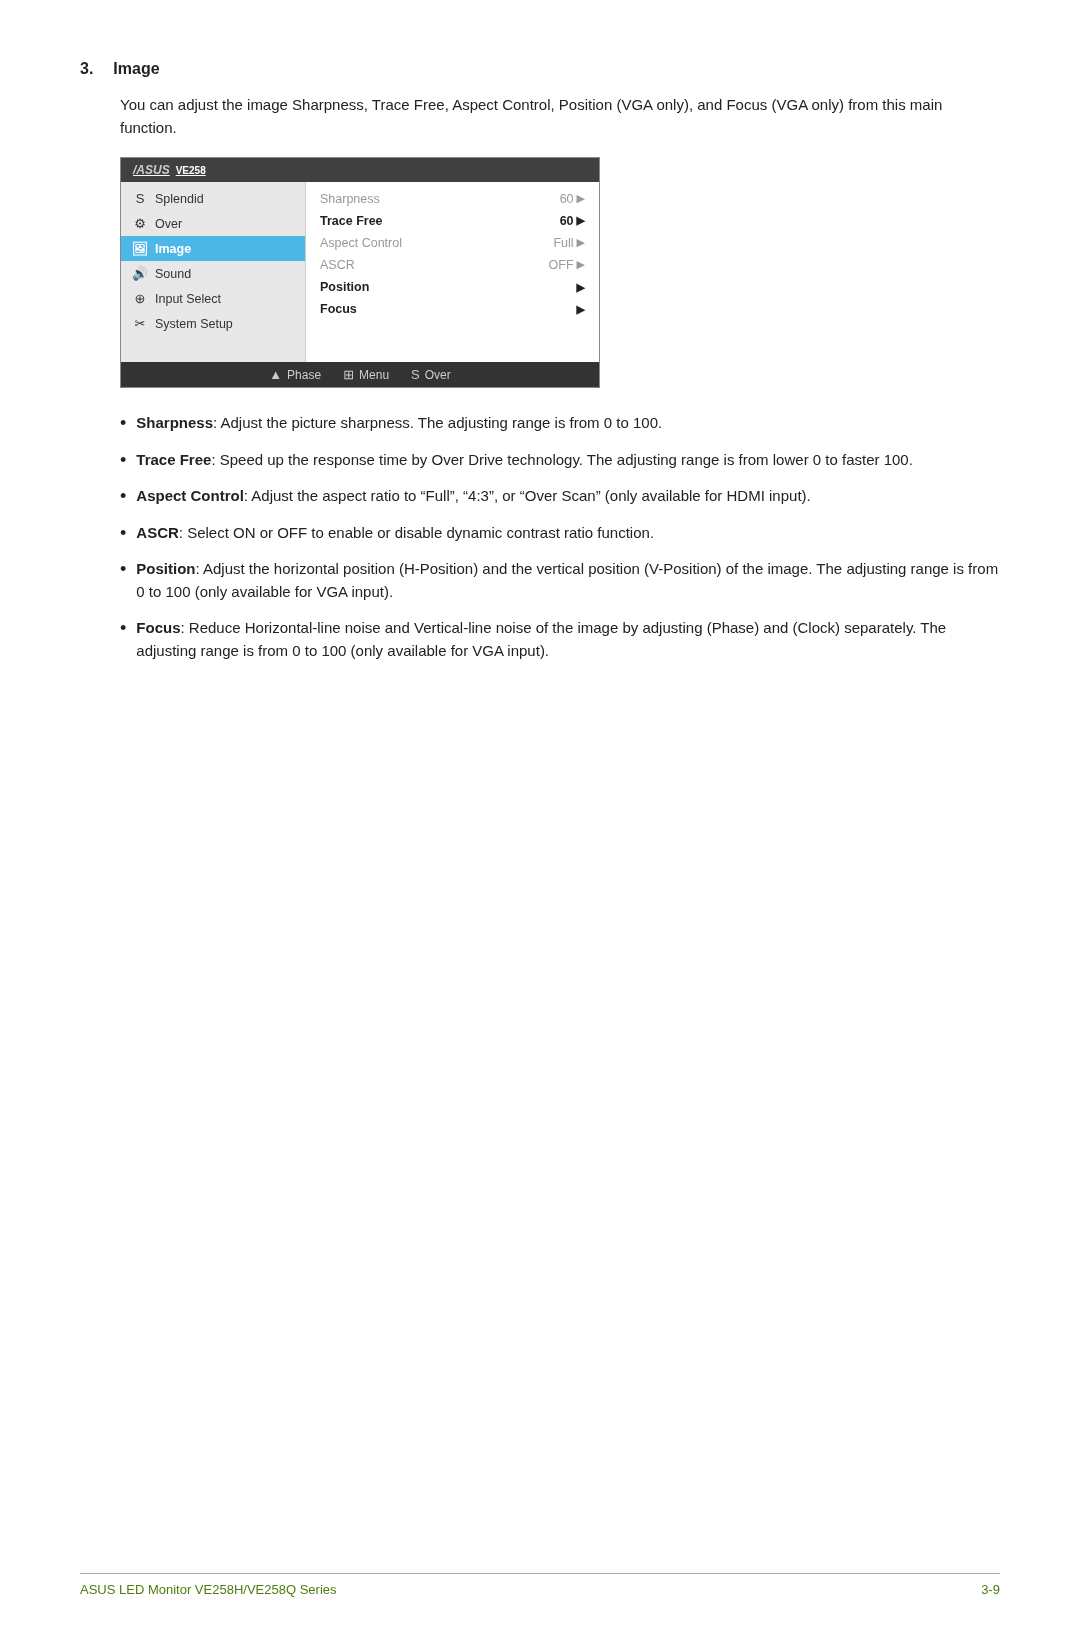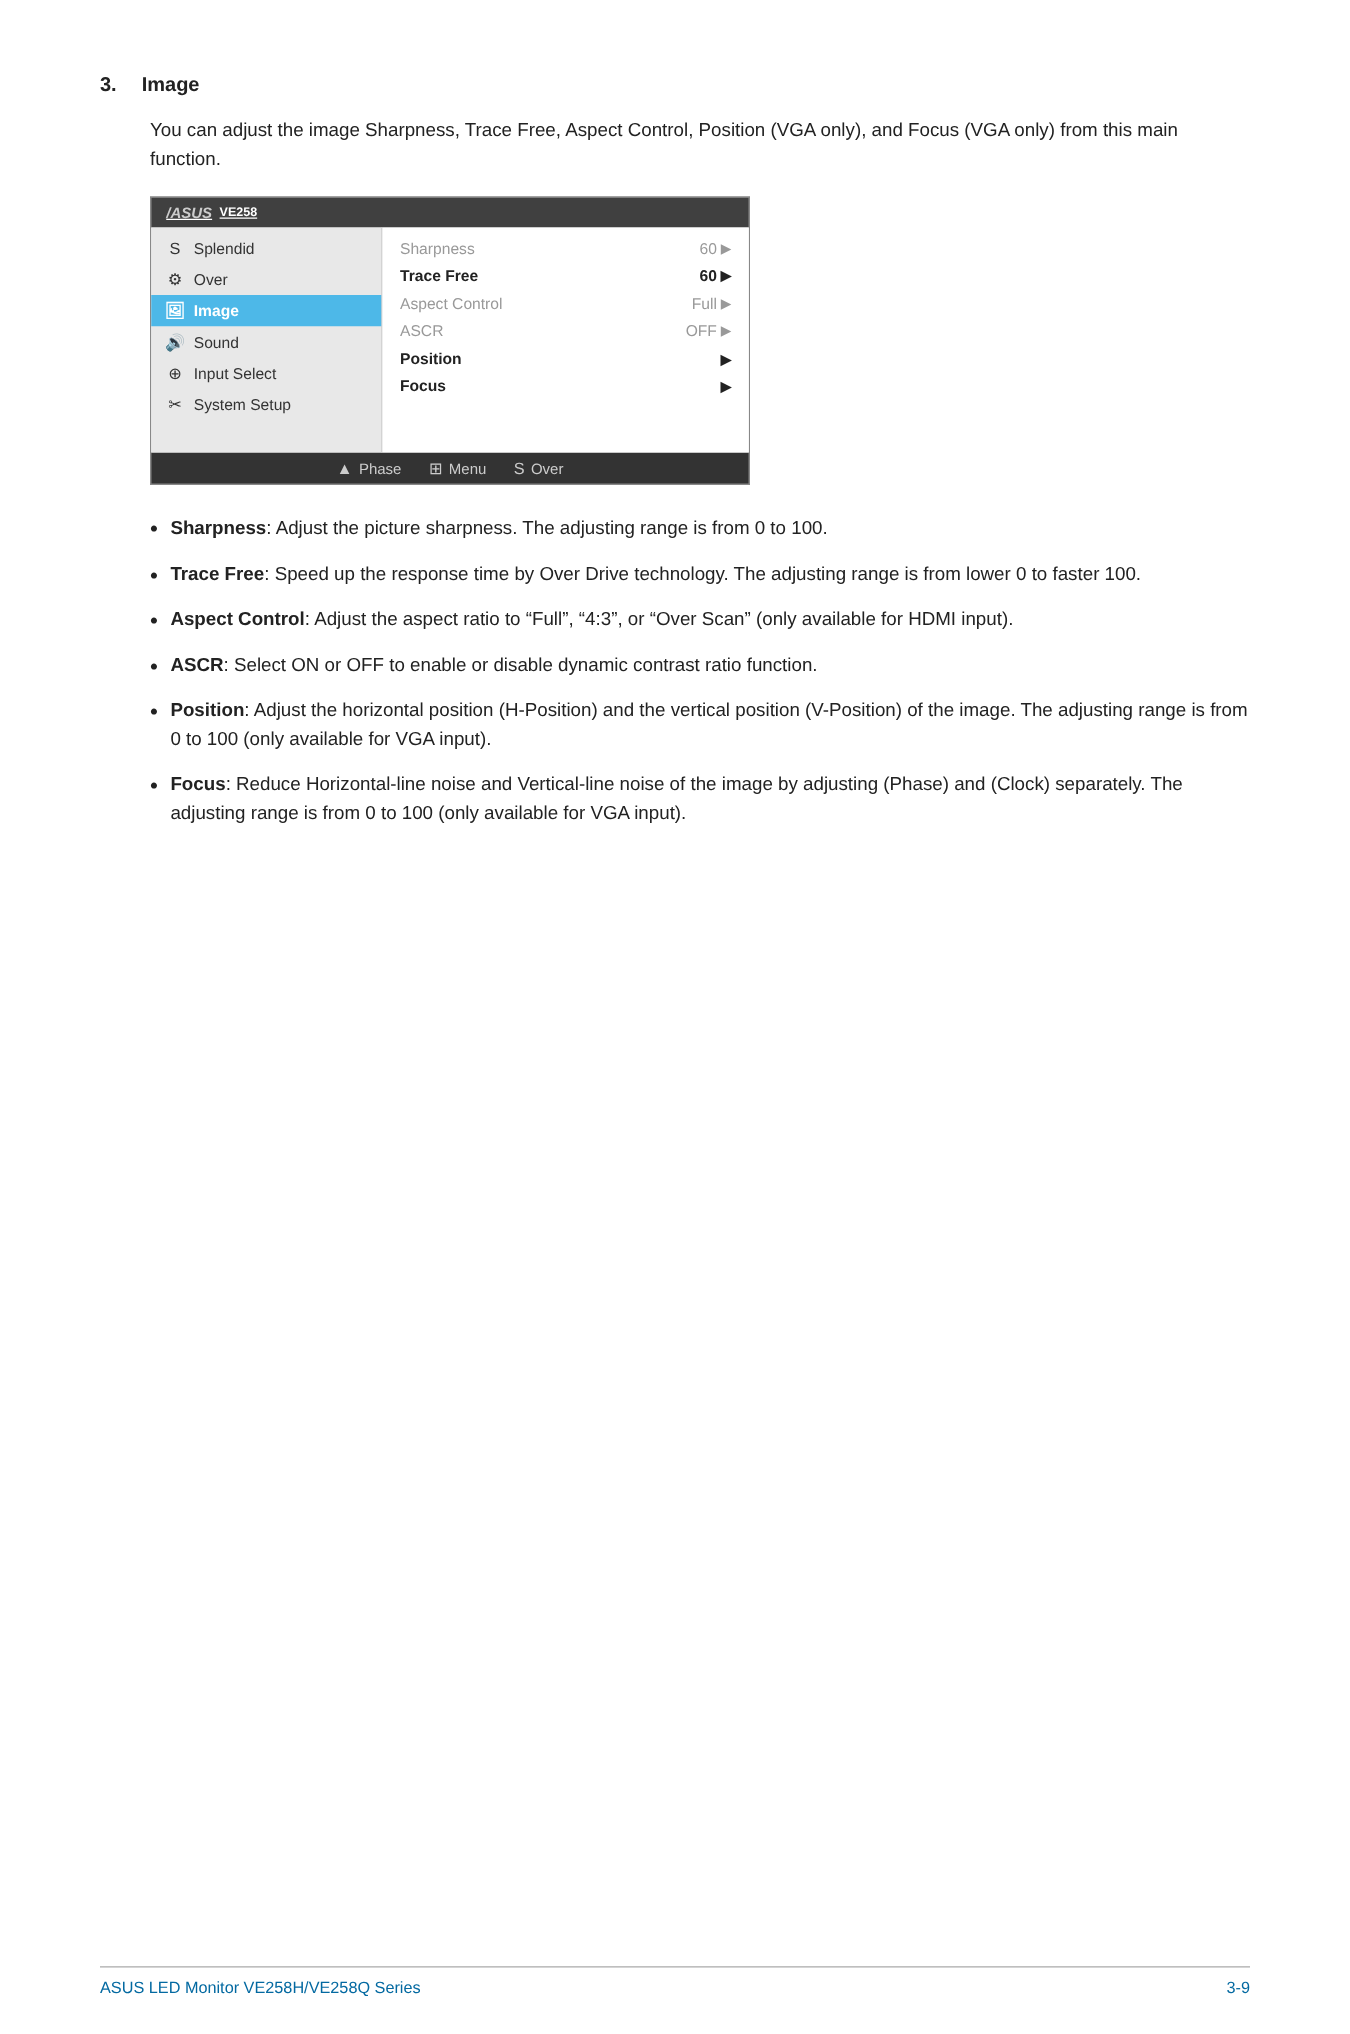--- a/index.html
+++ b/index.html
@@ -186,21 +186,21 @@
       position: fixed;
       bottom: 30px;
       left: 80px;
       right: 80px;
       display: flex;
       justify-content: space-between;
       align-items: flex-end;
       border-top: 1px solid #aaa;
       padding-top: 8px;
       font-size: 13px;
-      color: #0369a1;
+      color: #4d7c0f;
     }
   </style>
 </head>
 <body>
 
 <div style="display:flex; align-items:baseline; margin-bottom:10px;">
   <span style="font-weight:bold; font-size:16px; margin-right:20px;">3.</span>
   <span style="font-weight:bold; font-size:16px;">Image</span>
 </div>
 

